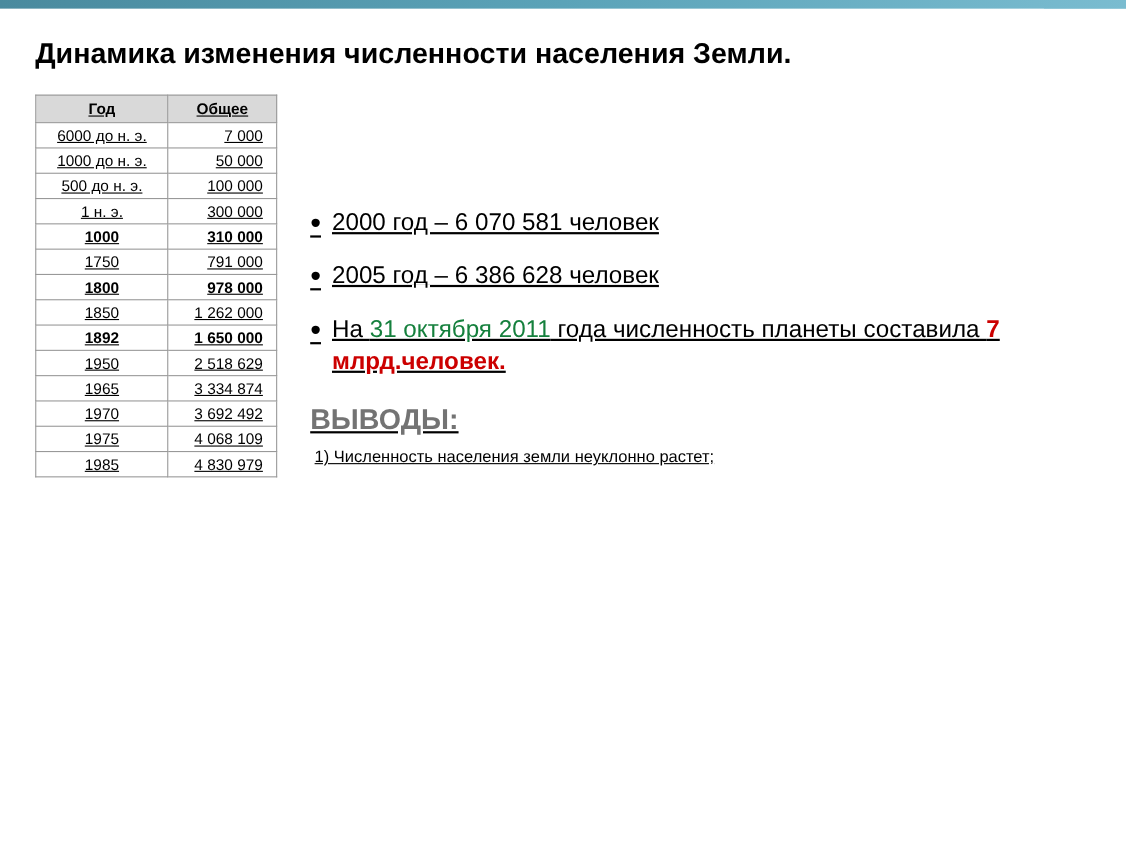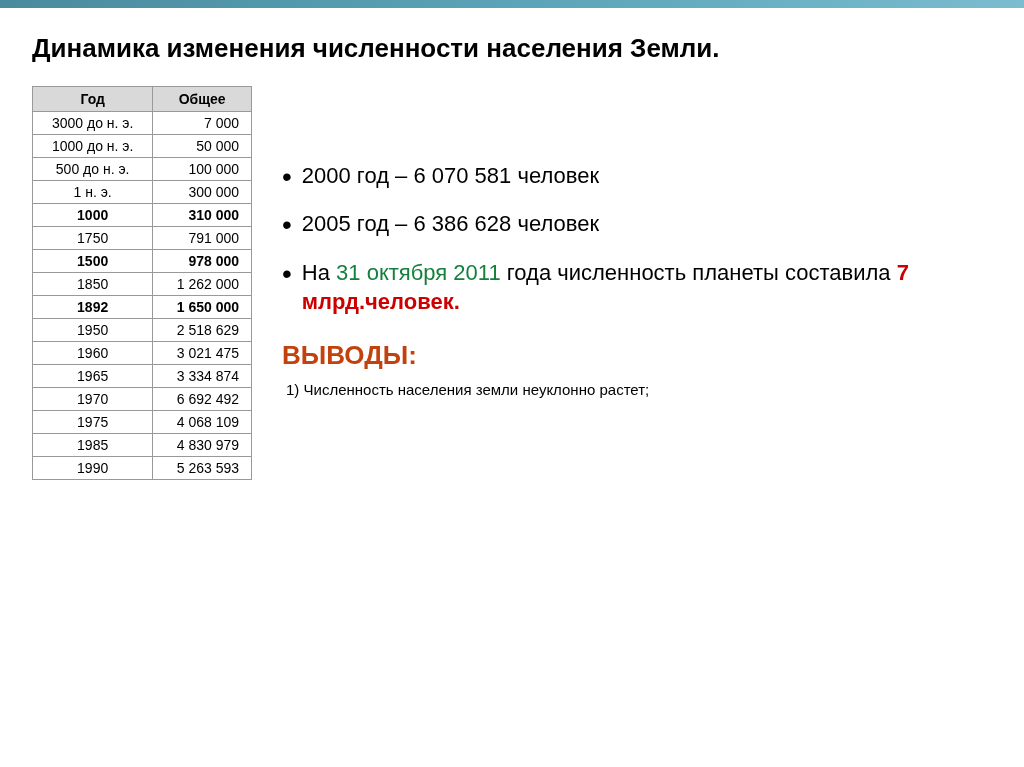--- a/index.html
+++ b/index.html
@@ -34,21 +34,22 @@
       font-size: 26px;
       font-weight: bold;
       color: #000;
       margin-bottom: 20px;
       line-height: 1.3;
     }
 
     .content-area {
       display: flex;
       gap: 30px;
-      align-items: center;
+      align-items: flex-end;
+      text-decoration: underline;
     }
 
     .table-section {
       flex: 0 0 auto;
     }
 
     table {
       border-collapse: collapse;
       font-size: 14px;
       min-width: 220px;
@@ -113,21 +114,21 @@
     }
 
     .conclusions-section {
       margin-top: 8px;
     }
 
     .conclusions-title {
       font-size: 26px;
       font-weight: bold;
       margin-bottom: 8px;
-      color: #c2410c;
+      color: #737373;
     }
 
     .conclusions-list {
       list-style: none;
       font-size: 15px;
       line-height: 1.5;
     }
 
     .conclusions-list li {
       margin-bottom: 6px;
@@ -148,21 +149,21 @@
     <div class="table-section">
       <table>
         <thead>
           <tr>
             <th>Год</th>
             <th>Общее</th>
           </tr>
         </thead>
         <tbody id="table-body">
         <tr>
-              <td>3000 до н. э.</td>
+              <td>6000 до н. э.</td>
               <td>7 000</td>
             </tr>
             <tr>
               <td>1000 до н. э.</td>
               <td>50 000</td>
             </tr>
             <tr>
               <td>500 до н. э.</td>
               <td>100 000</td>
             </tr>
@@ -172,58 +173,50 @@
             </tr>
             <tr class="bold-row">
               <td>1000</td>
               <td>310 000</td>
             </tr>
             <tr>
               <td>1750</td>
               <td>791 000</td>
             </tr>
             <tr class="bold-row">
-              <td>1500</td>
+              <td>1800</td>
               <td>978 000</td>
             </tr>
             <tr>
               <td>1850</td>
               <td>1 262 000</td>
             </tr>
             <tr class="bold-row">
               <td>1892</td>
               <td>1 650 000</td>
             </tr>
             <tr>
               <td>1950</td>
               <td>2 518 629</td>
             </tr>
             <tr>
-              <td>1960</td>
-              <td>3 021 475</td>
-            </tr>
-            <tr>
               <td>1965</td>
               <td>3 334 874</td>
             </tr>
             <tr>
               <td>1970</td>
-              <td>6 692 492</td>
+              <td>3 692 492</td>
             </tr>
             <tr>
               <td>1975</td>
               <td>4 068 109</td>
             </tr>
             <tr>
               <td>1985</td>
               <td>4 830 979</td>
-            </tr>
-            <tr>
-              <td>1990</td>
-              <td>5 263 593</td>
             </tr>
           </tbody>
       </table>
     </div>
 
     <div class="right-section">
 
       <ul class="bullet-list">
         <li>
           <span>2000 год – 6 070 581 человек</span>

